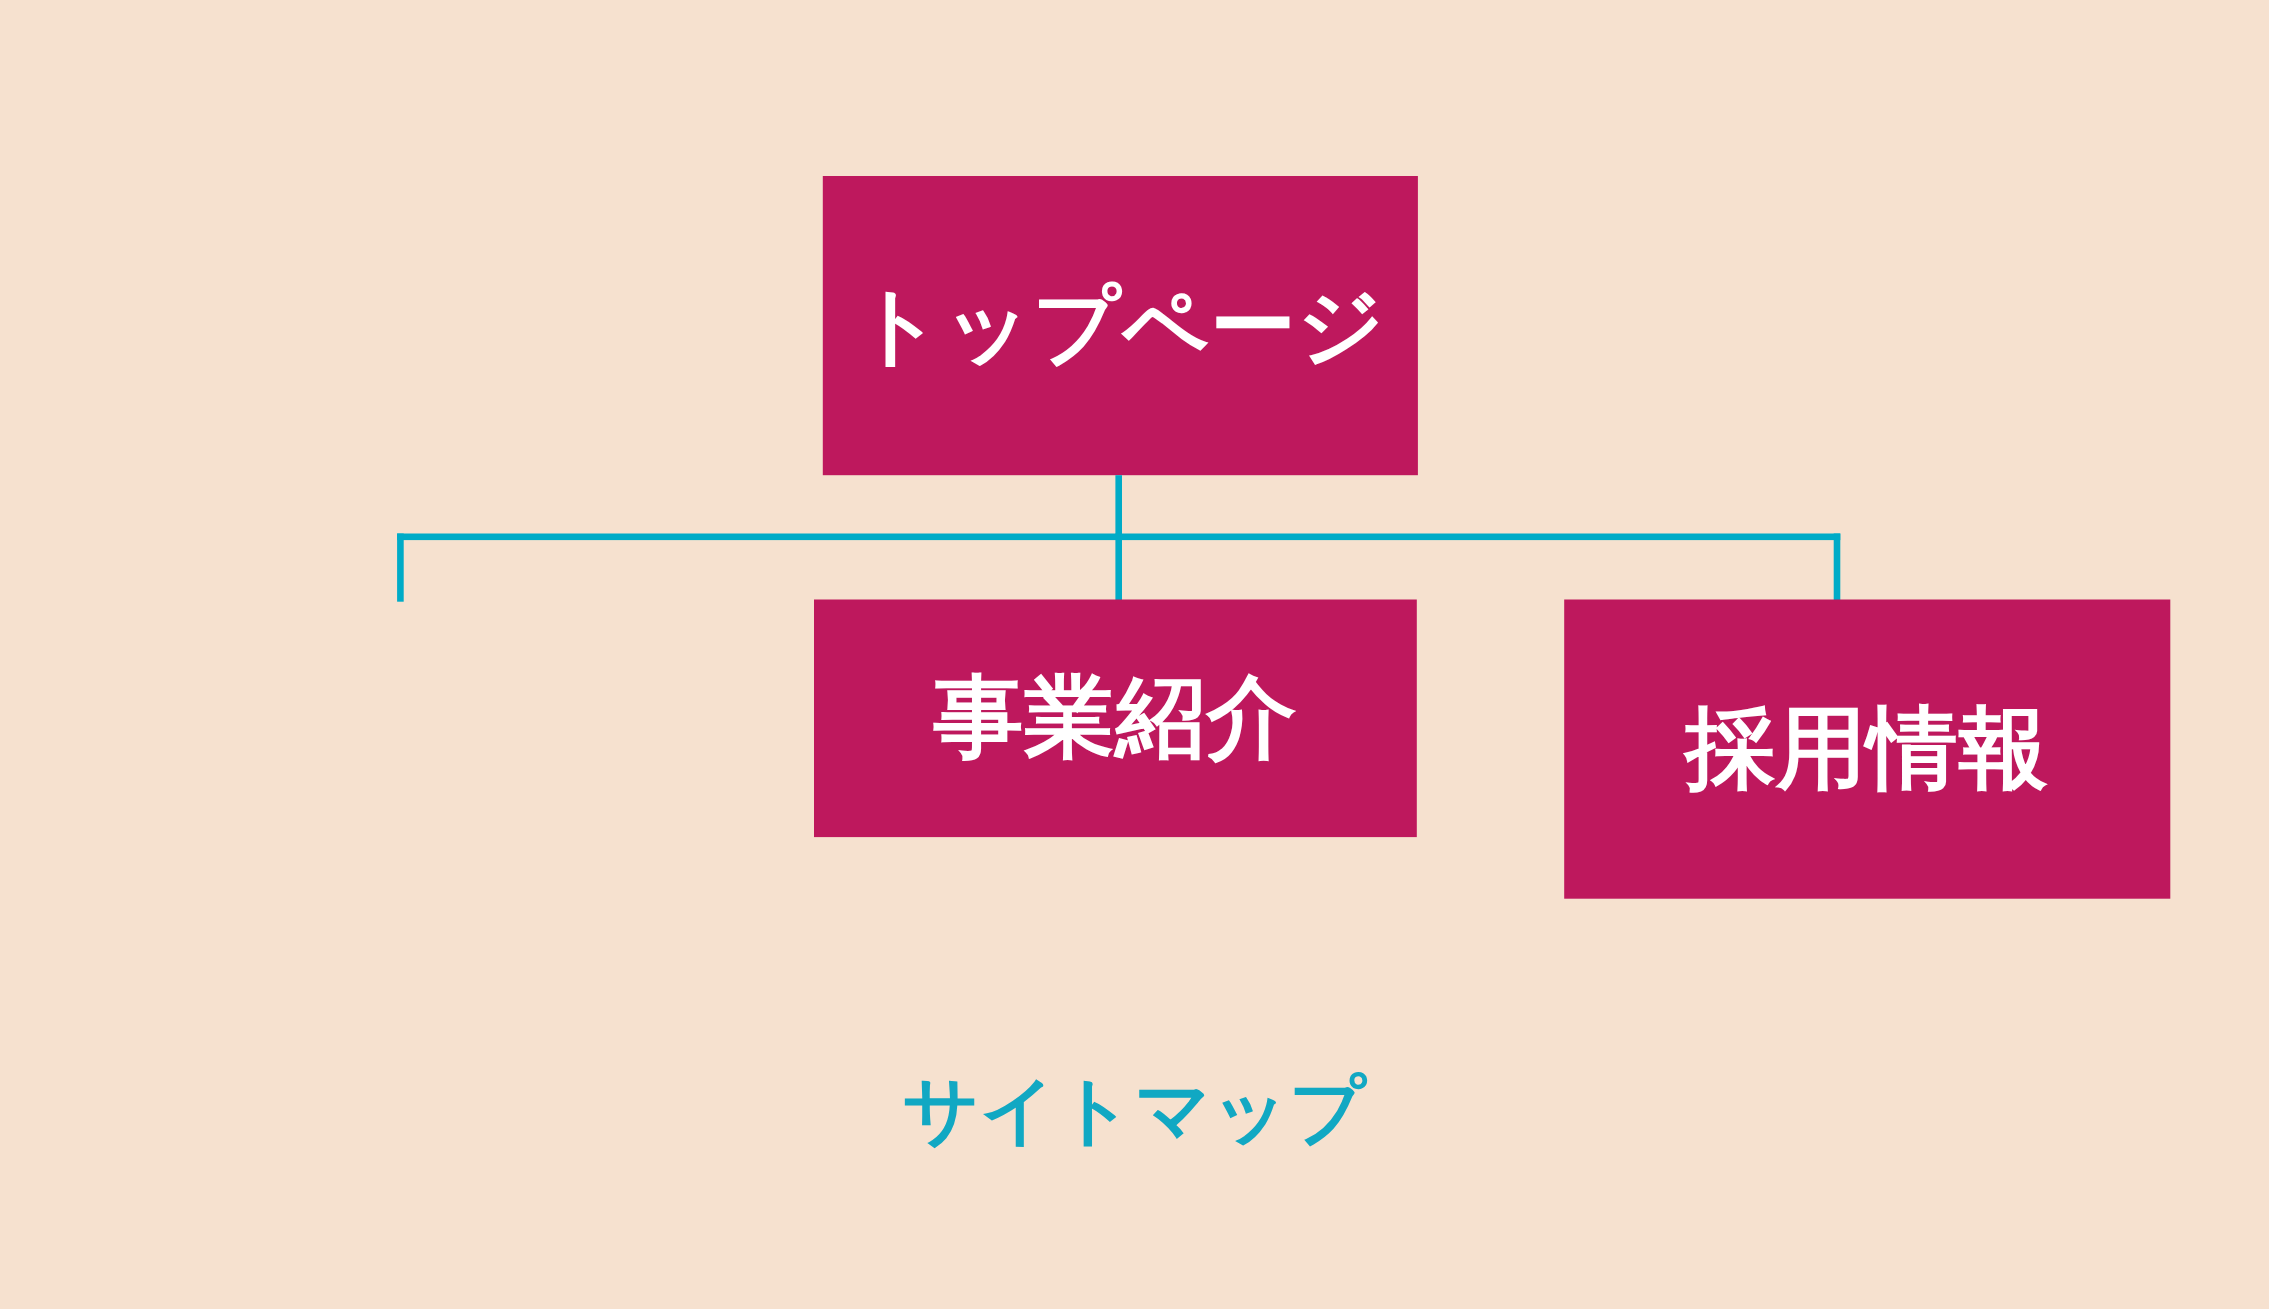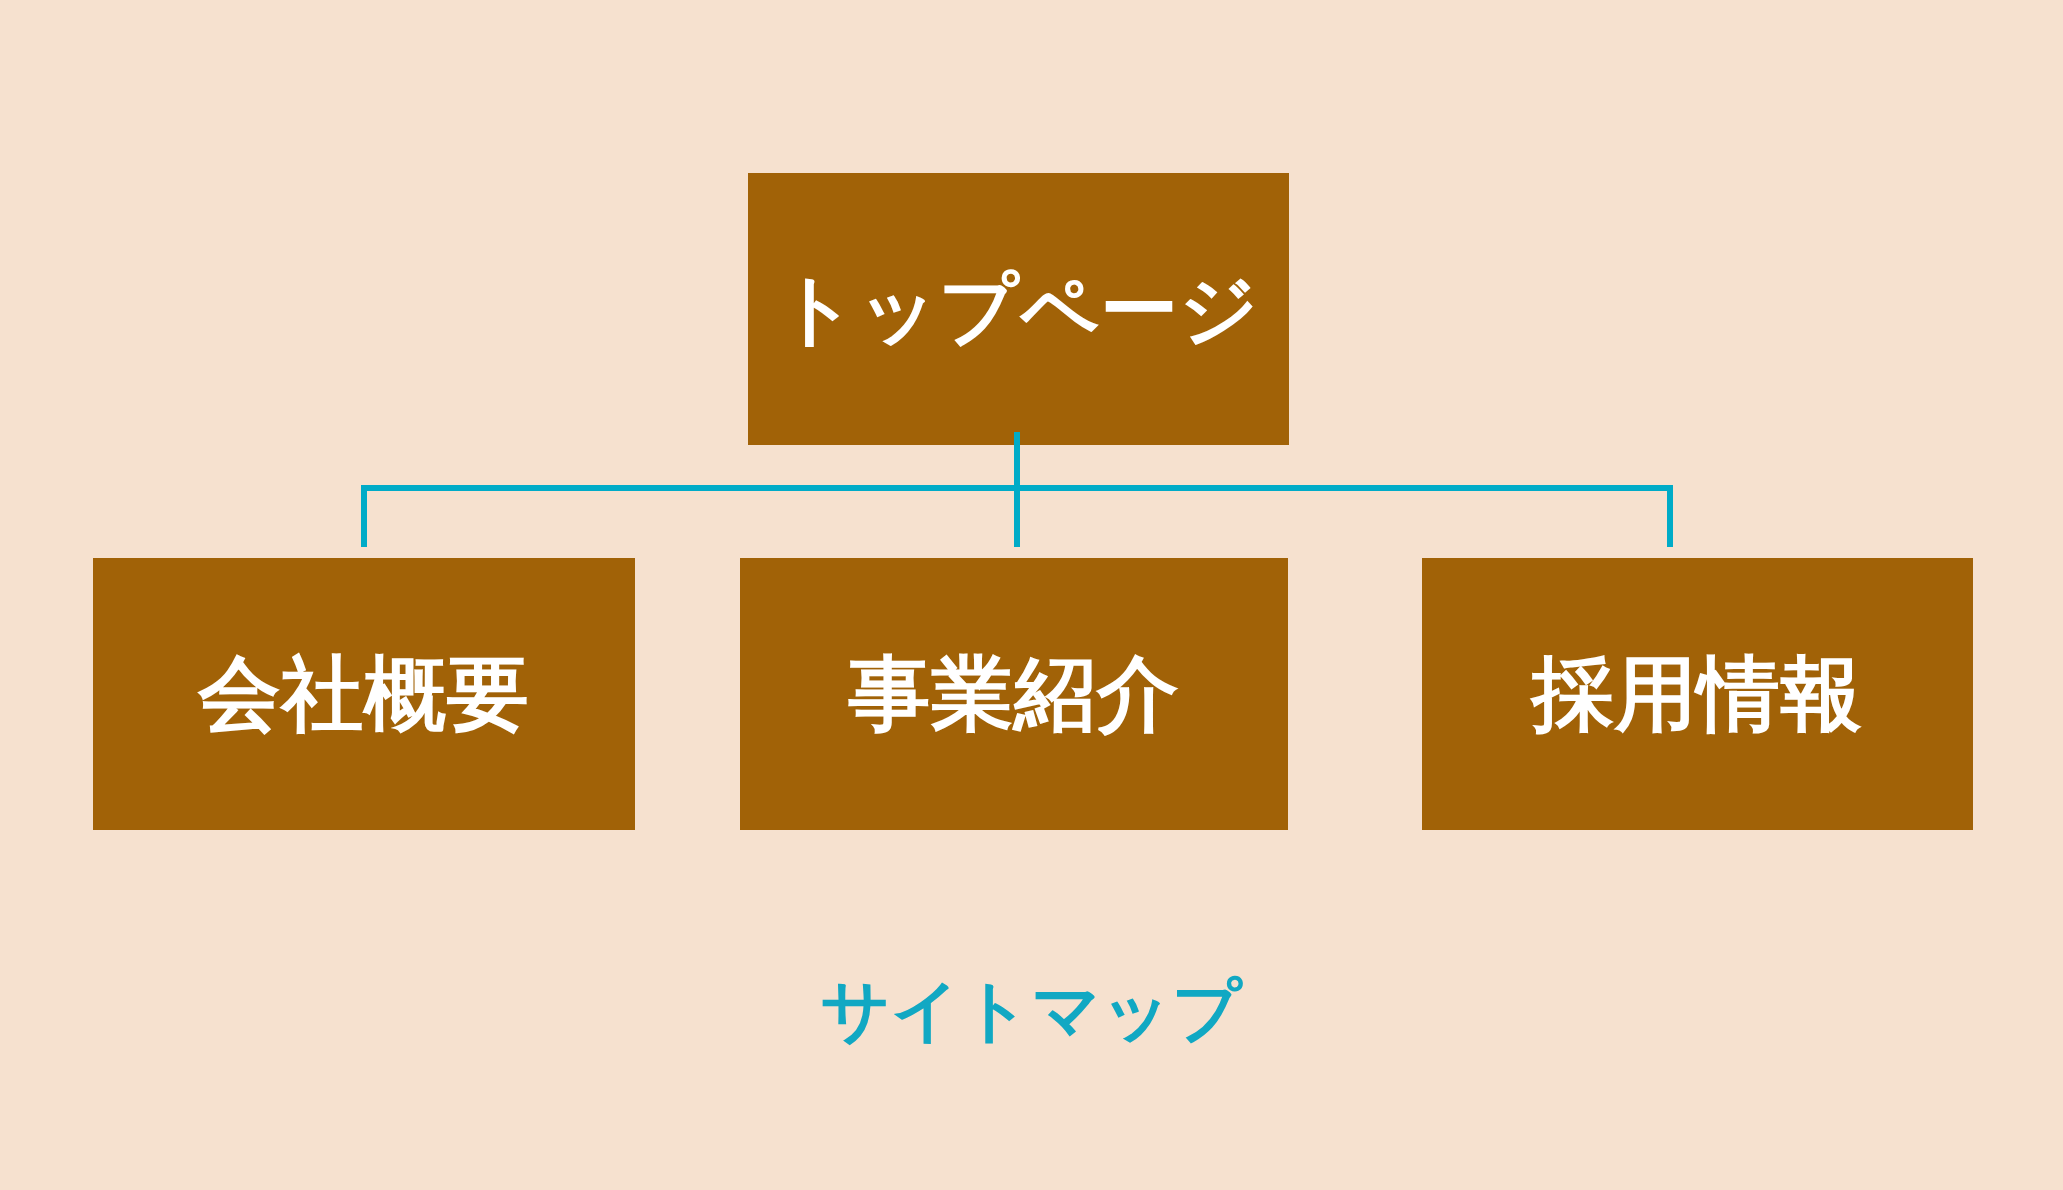--- a/index.html
+++ b/index.html
@@ -15,26 +15,25 @@
   #sitemap-canvas {
     position: relative;
     width: 2063px;
     height: 1190px;
     background: #f6e1cf;
   }
 
   
   .node {
     position: absolute;
-    background: #a16207;
+    background: #be185d;
     display: flex;
     align-items: center;
     justify-content: center;
     box-sizing: border-box;
-    margin-top: 13px;
   }
   .node-label {
     color: #ffffff;
     font-weight: bold;
     line-height: 1;
     letter-spacing: 0.01em;
     white-space: nowrap;
     user-select: none;
   }
 
@@ -53,21 +52,21 @@
   #node-company {
     left: 93px;
     top: 545px;
     width: 542px;
     height: 272px;
   }
   #node-business {
     left: 740px;
     top: 545px;
     width: 548px;
-    height: 272px;
+    height: 216px;
   }
   #node-recruit {
     left: 1422px;
     top: 545px;
     width: 551px;
     height: 272px;
   }
   #node-company .node-label,
   #node-business .node-label,
   #node-recruit .node-label {
@@ -138,23 +137,20 @@
   <div id="node-root" class="node">
     <span class="node-label">トップページ</span>
   </div>
 
   <div id="connector-root-stub" class="connector"></div>
   <div id="connector-bus" class="connector"></div>
   <div id="connector-drop-left" class="connector"></div>
   <div id="connector-drop-middle" class="connector"></div>
   <div id="connector-drop-right" class="connector"></div>
 
-  <div id="node-company" class="node">
-    <span class="node-label">会社概要</span>
-  </div>
 
   <div id="node-business" class="node">
     <span class="node-label">事業紹介</span>
   </div>
 
   <div id="node-recruit" class="node">
     <span class="node-label">採用情報</span>
   </div>
 
   <div id="diagram-caption">サイトマップ</div>

